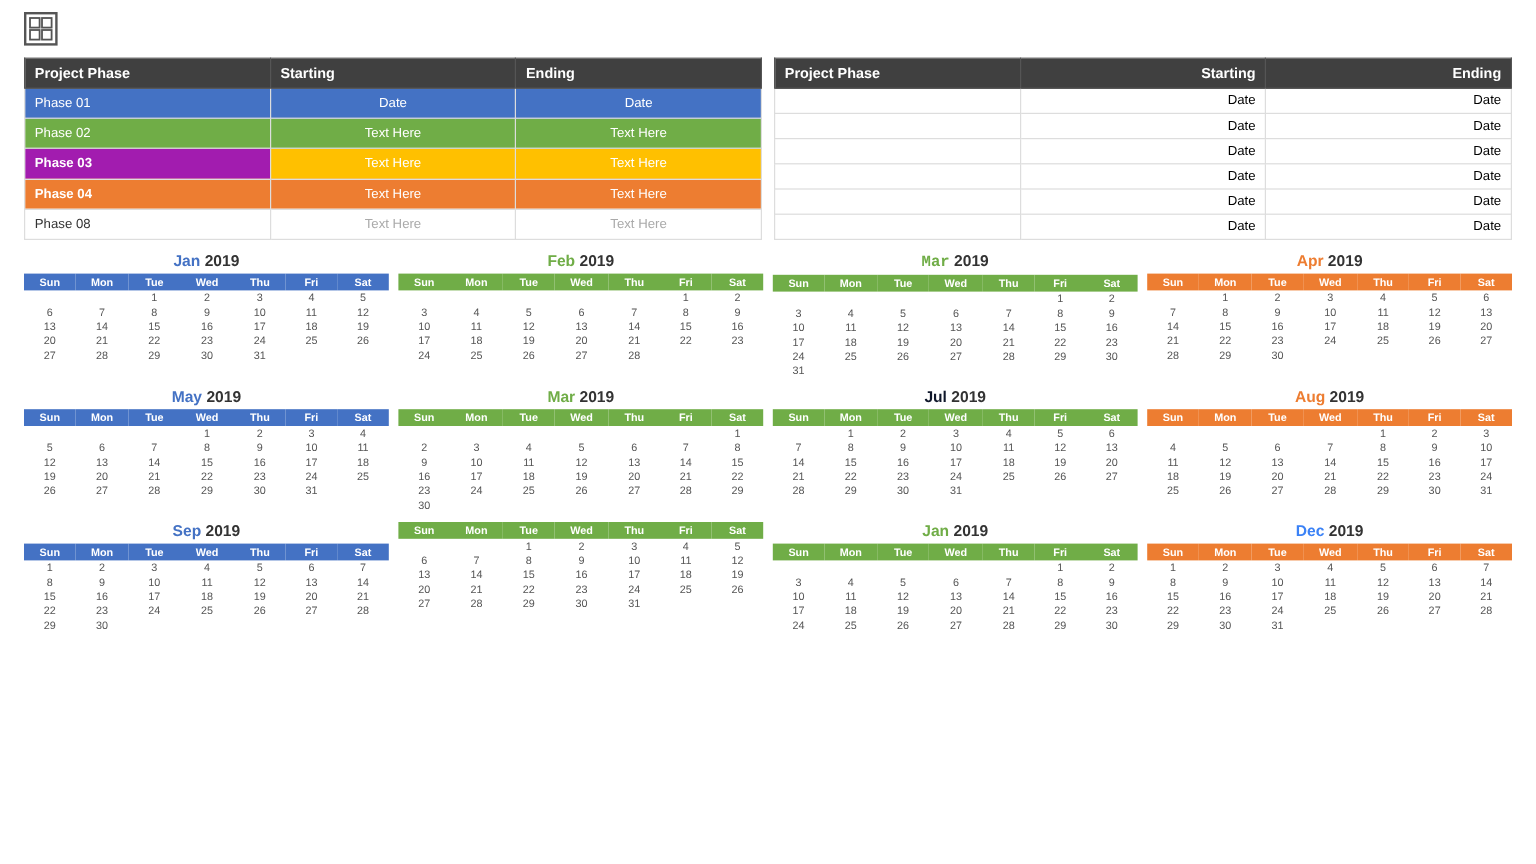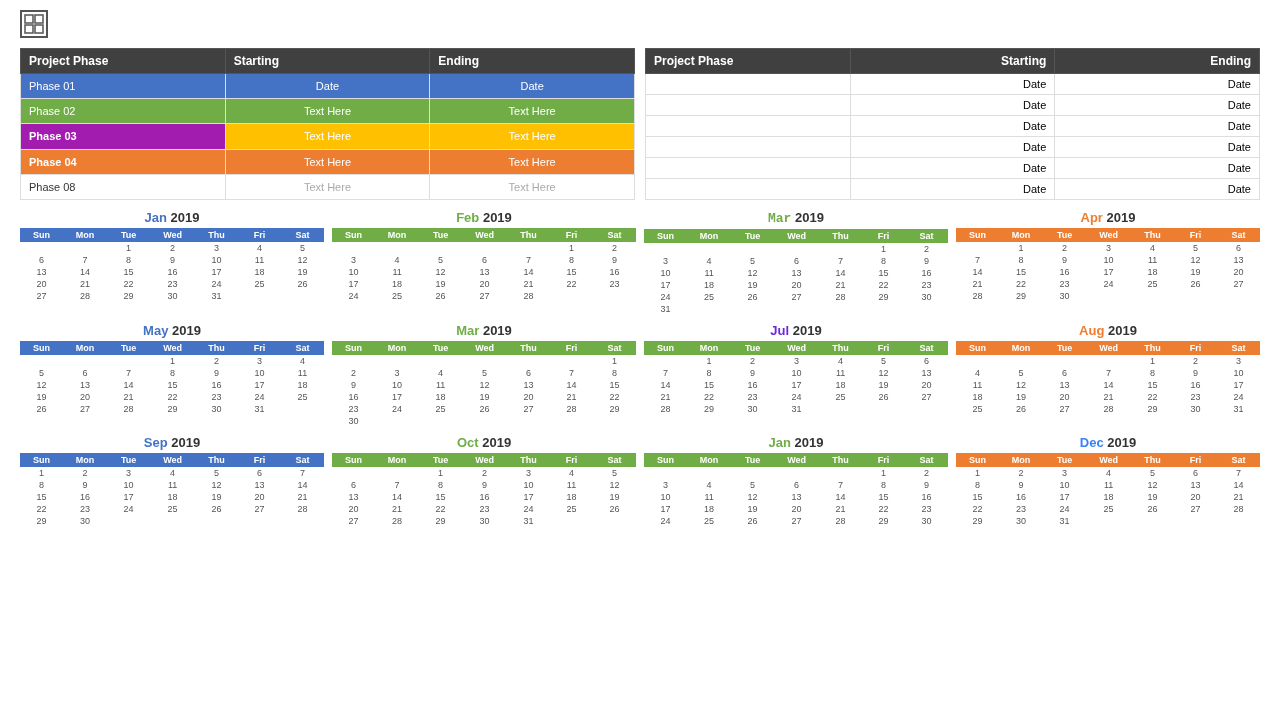--- a/index.html
+++ b/index.html
@@ -64,21 +64,21 @@
     .nov-header th { background: #70AD47; }
     .dec-header th { background: #ED7D31; }
 
     
     .jan-name { color: #4472C4; }
     .feb-name { color: #70AD47; }
     .mar-name { color: #70AD47; font-family: Liberation Mono, monospace; }
     .apr-name { color: #ED7D31; }
     .may-name { color: #4472C4; }
     .jun-name { color: #70AD47; }
-    .jul-name { color: #6d28d9; }
+    .jul-name { color: #0f172a; }
     .aug-name { color: #ED7D31; }
     .sep-name { color: #4472C4; }
     .oct-name { color: #70AD47; }
     .nov-name { color: #70AD47; }
     .dec-name { color: #3b82f6; }
 
     .cal-table tr td { min-width: 18px; }
   </style>
 </head>
 <body>
@@ -759,21 +759,20 @@
               <td></td>
               <td></td>
               <td></td>
               <td></td>
               <td></td>
             </tr>
           </tbody>
         </table>
       </div>
       <div class="month-cal">
-        <div class="month-title"><span class="month-name oct-name">Oct</span> <span>2019</span></div>
         <table class="cal-table">
           <thead>
             <tr class="oct-header">
               <th>Sun</th>
               <th>Mon</th>
               <th>Tue</th>
               <th>Wed</th>
               <th>Thu</th>
               <th>Fri</th>
               <th>Sat</th>

